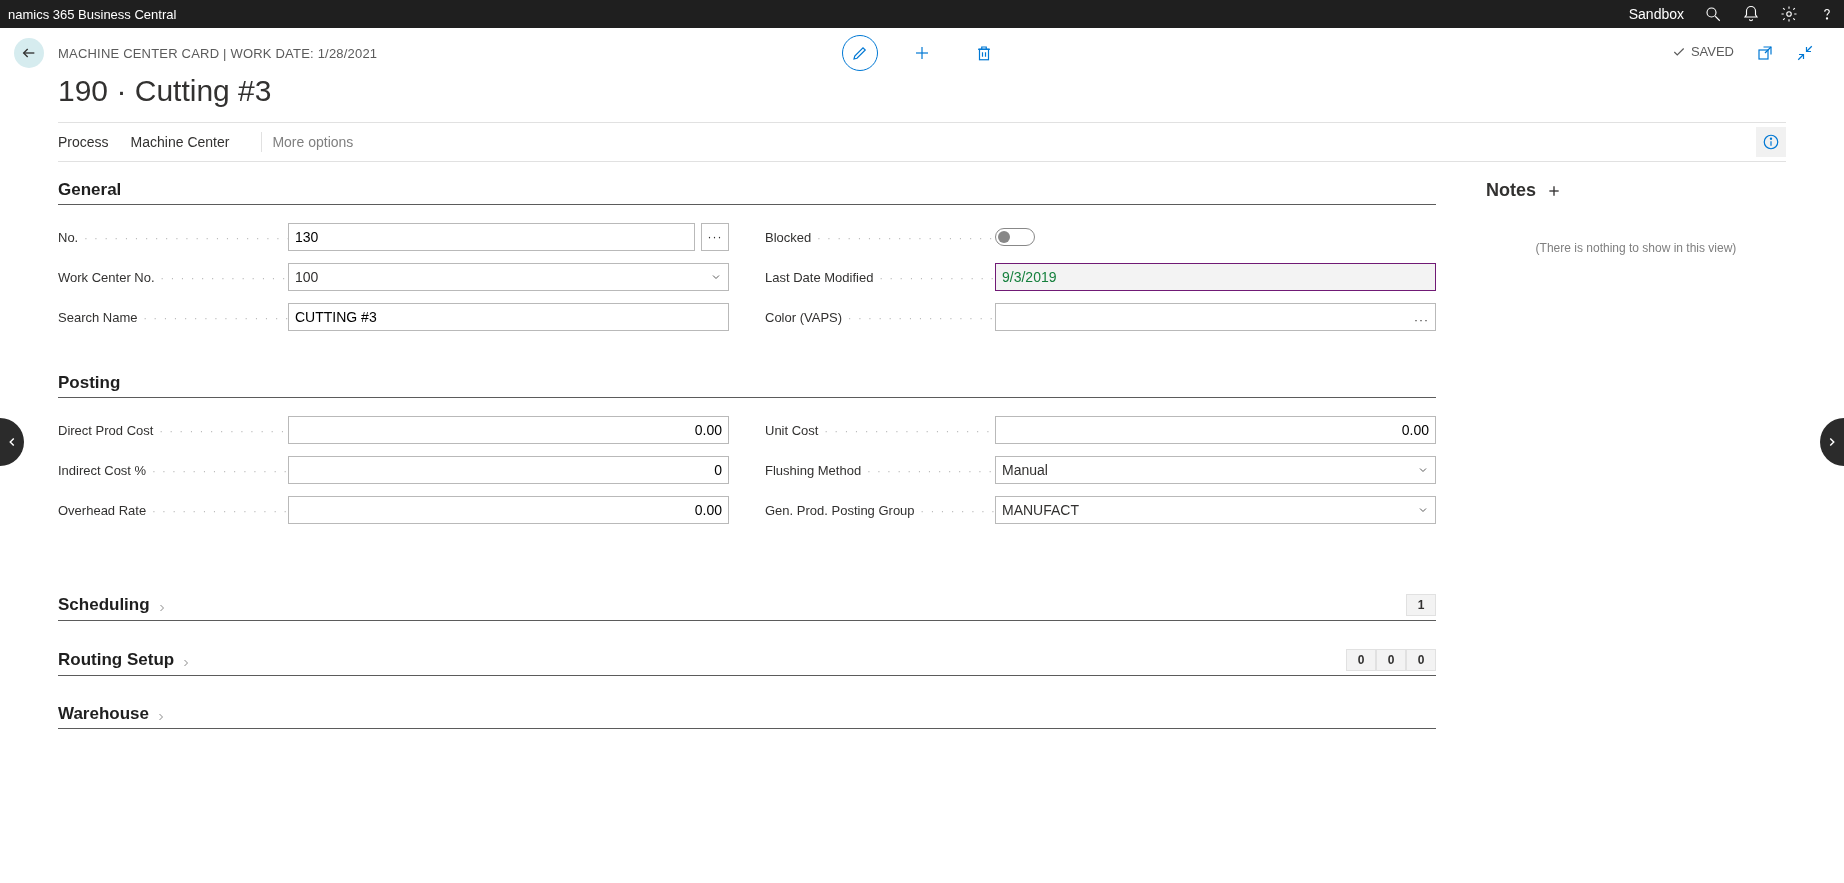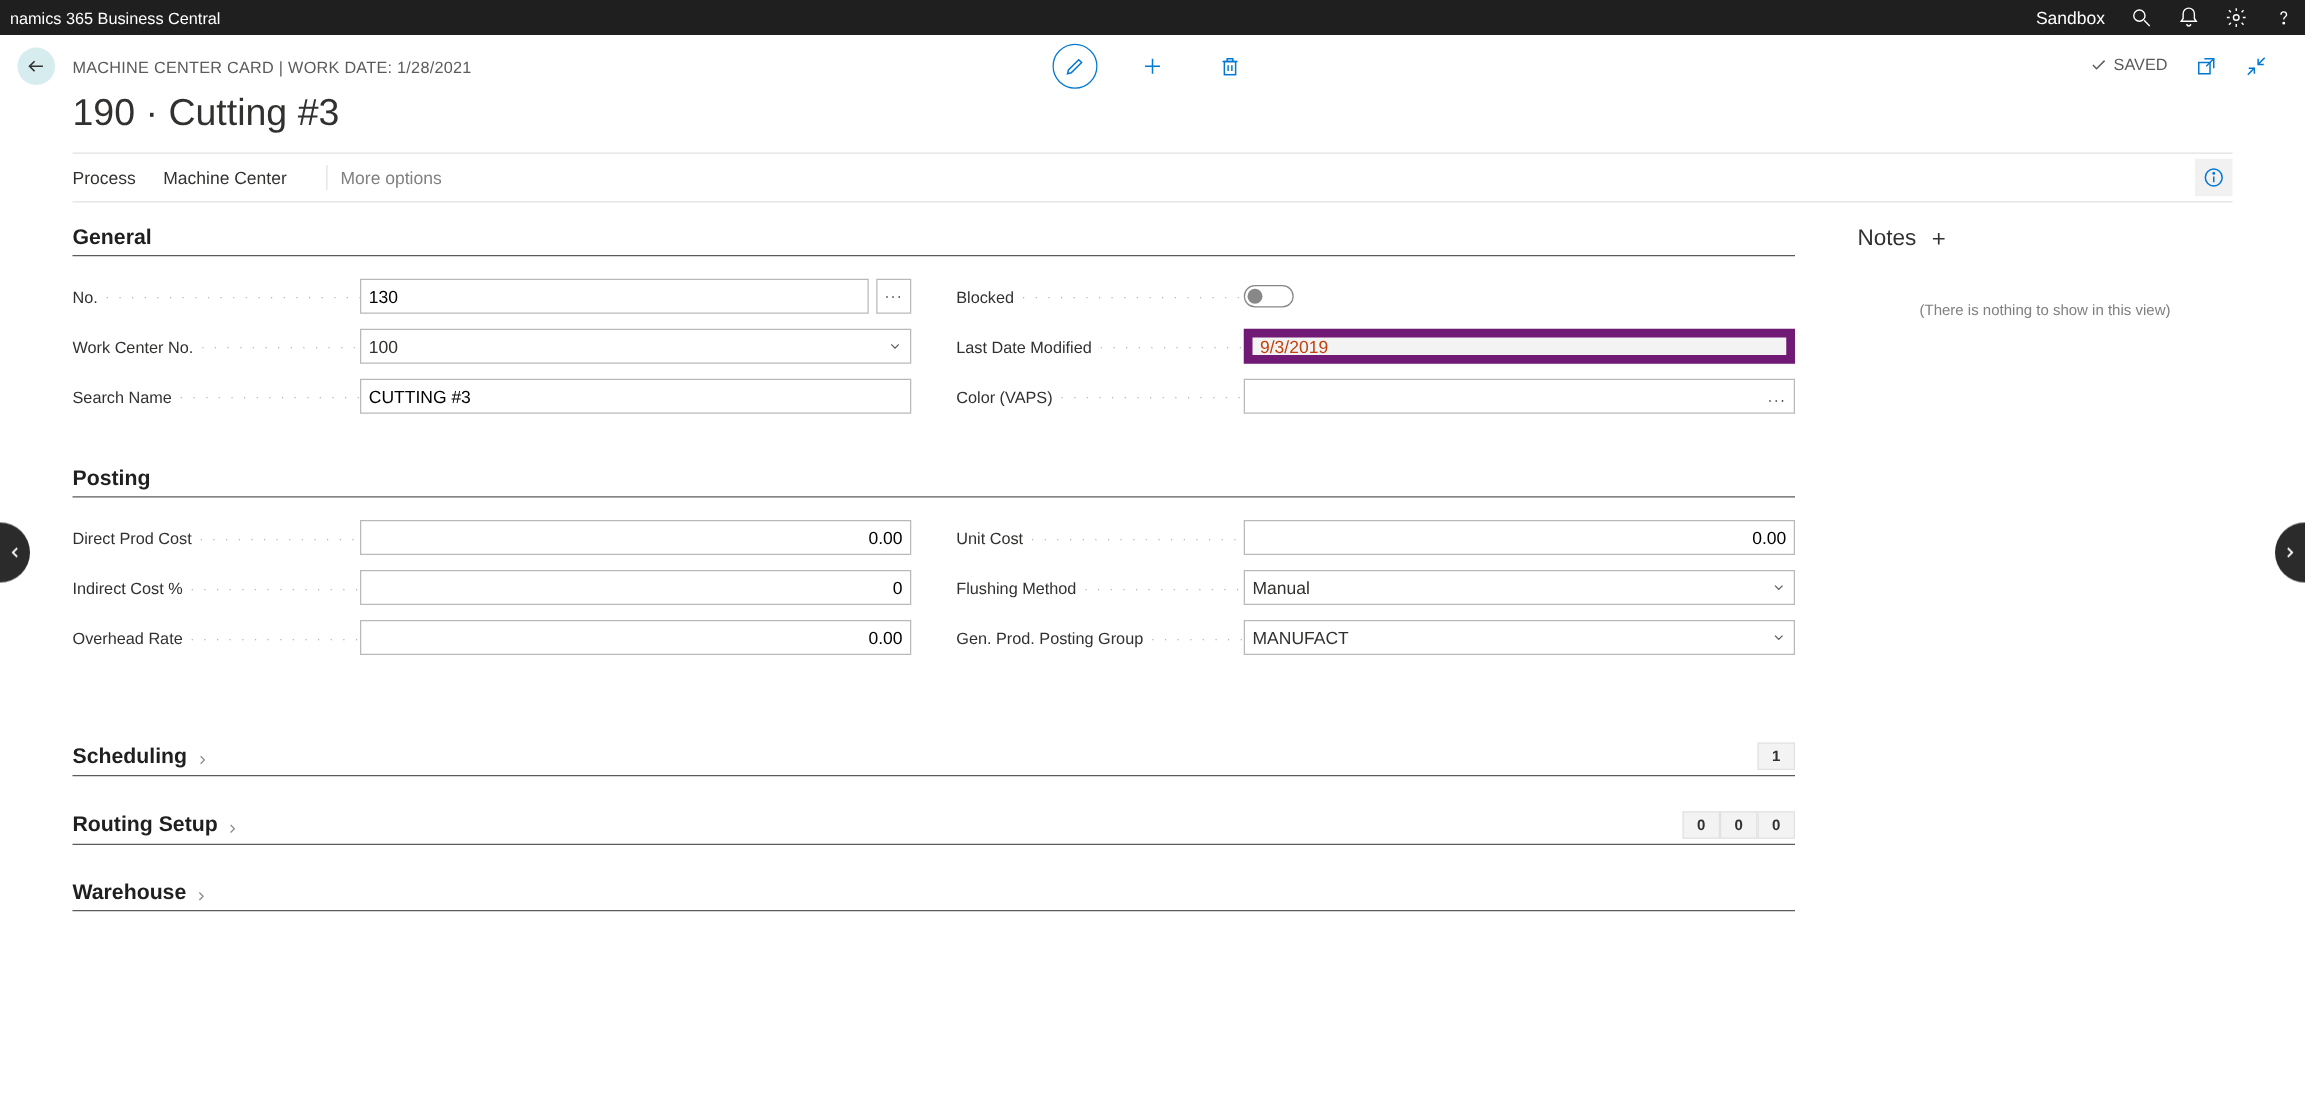--- a/index.html
+++ b/index.html
@@ -49,30 +49,30 @@
   .col{flex:1;}
   
   .field{display:flex;align-items:center;margin-bottom:12px;min-height:28px;}
   .field-label{width:230px;position:relative;font-size:13px;color:#323130;flex-shrink:0;overflow:hidden;white-space:nowrap;}
   .field-label::after{content:"· · · · · · · · · · · · · · · · · · · · · · · · · · · · · · · · · · · · · · · · ·";color:#b5b5b5;letter-spacing:2px;position:absolute;padding-left:6px;font-size:10px;top:3px;}
   .field-control{flex:1;display:flex;gap:6px;}
   .field-control input, .field-control .select, .field-control .readonly{
     width:100%;height:28px;border:1px solid #b9b9b9;padding:0 6px;font-size:14px;font-family:inherit;background:#fff;outline:none;
   }
   .field-control input.num{text-align:right;}
-  .field-control .readonly{background:#f3f3f3;border:7px solid #701a75;display:flex;align-items:center;color:#c2410c;}
+  .field-control .readonly{background:#f3f3f3;border:1px solid #701a75;display:flex;align-items:center;color:#15803d;}
   .lookup-btn{width:28px;height:28px;border:1px solid #b9b9b9;background:#fff;display:flex;align-items:center;justify-content:center;cursor:pointer;font-size:12px;letter-spacing:1px;flex-shrink:0;}
   .select{position:relative;display:flex;align-items:center;cursor:pointer;}
   .select .caret{position:absolute;right:6px;top:6px;}
   .select .caret svg{width:12px;height:12px;stroke:#5b5b5b;fill:none;stroke-width:2;}
   
   .toggle{width:40px;height:18px;border:1px solid #888;border-radius:10px;position:relative;cursor:pointer;background:#fff;}
   .toggle .knob{width:12px;height:12px;background:#888;border-radius:50%;position:absolute;top:2px;left:2px;}
   
-  .notes-head{font-size:18px;font-weight:400;display:flex;align-items:center;gap:10px;}
+  .notes-head{font-size:18px;font-weight:700;display:flex;align-items:center;gap:10px;}
   .notes-head .plus{width:16px;height:16px;cursor:pointer;}
   .notes-head .plus svg{width:16px;height:16px;stroke:#323130;fill:none;stroke-width:2;}
   .notes-empty{font-size:12px;color:#7f7f7f;text-align:center;margin-top:40px;}
   
   .recnav{position:fixed;top:50%;transform:translateY(-50%);width:24px;height:48px;background:#2b2b2b;color:#fff;display:flex;align-items:center;justify-content:center;cursor:pointer;}
   .recnav.left{left:0;border-radius:0 24px 24px 0;}
   .recnav.right{right:0;border-radius:24px 0 0 24px;}
   .recnav svg{width:14px;height:14px;stroke:#fff;fill:none;stroke-width:2.5;}
   .ft-collapsed{margin-top:28px;}
 </style>

